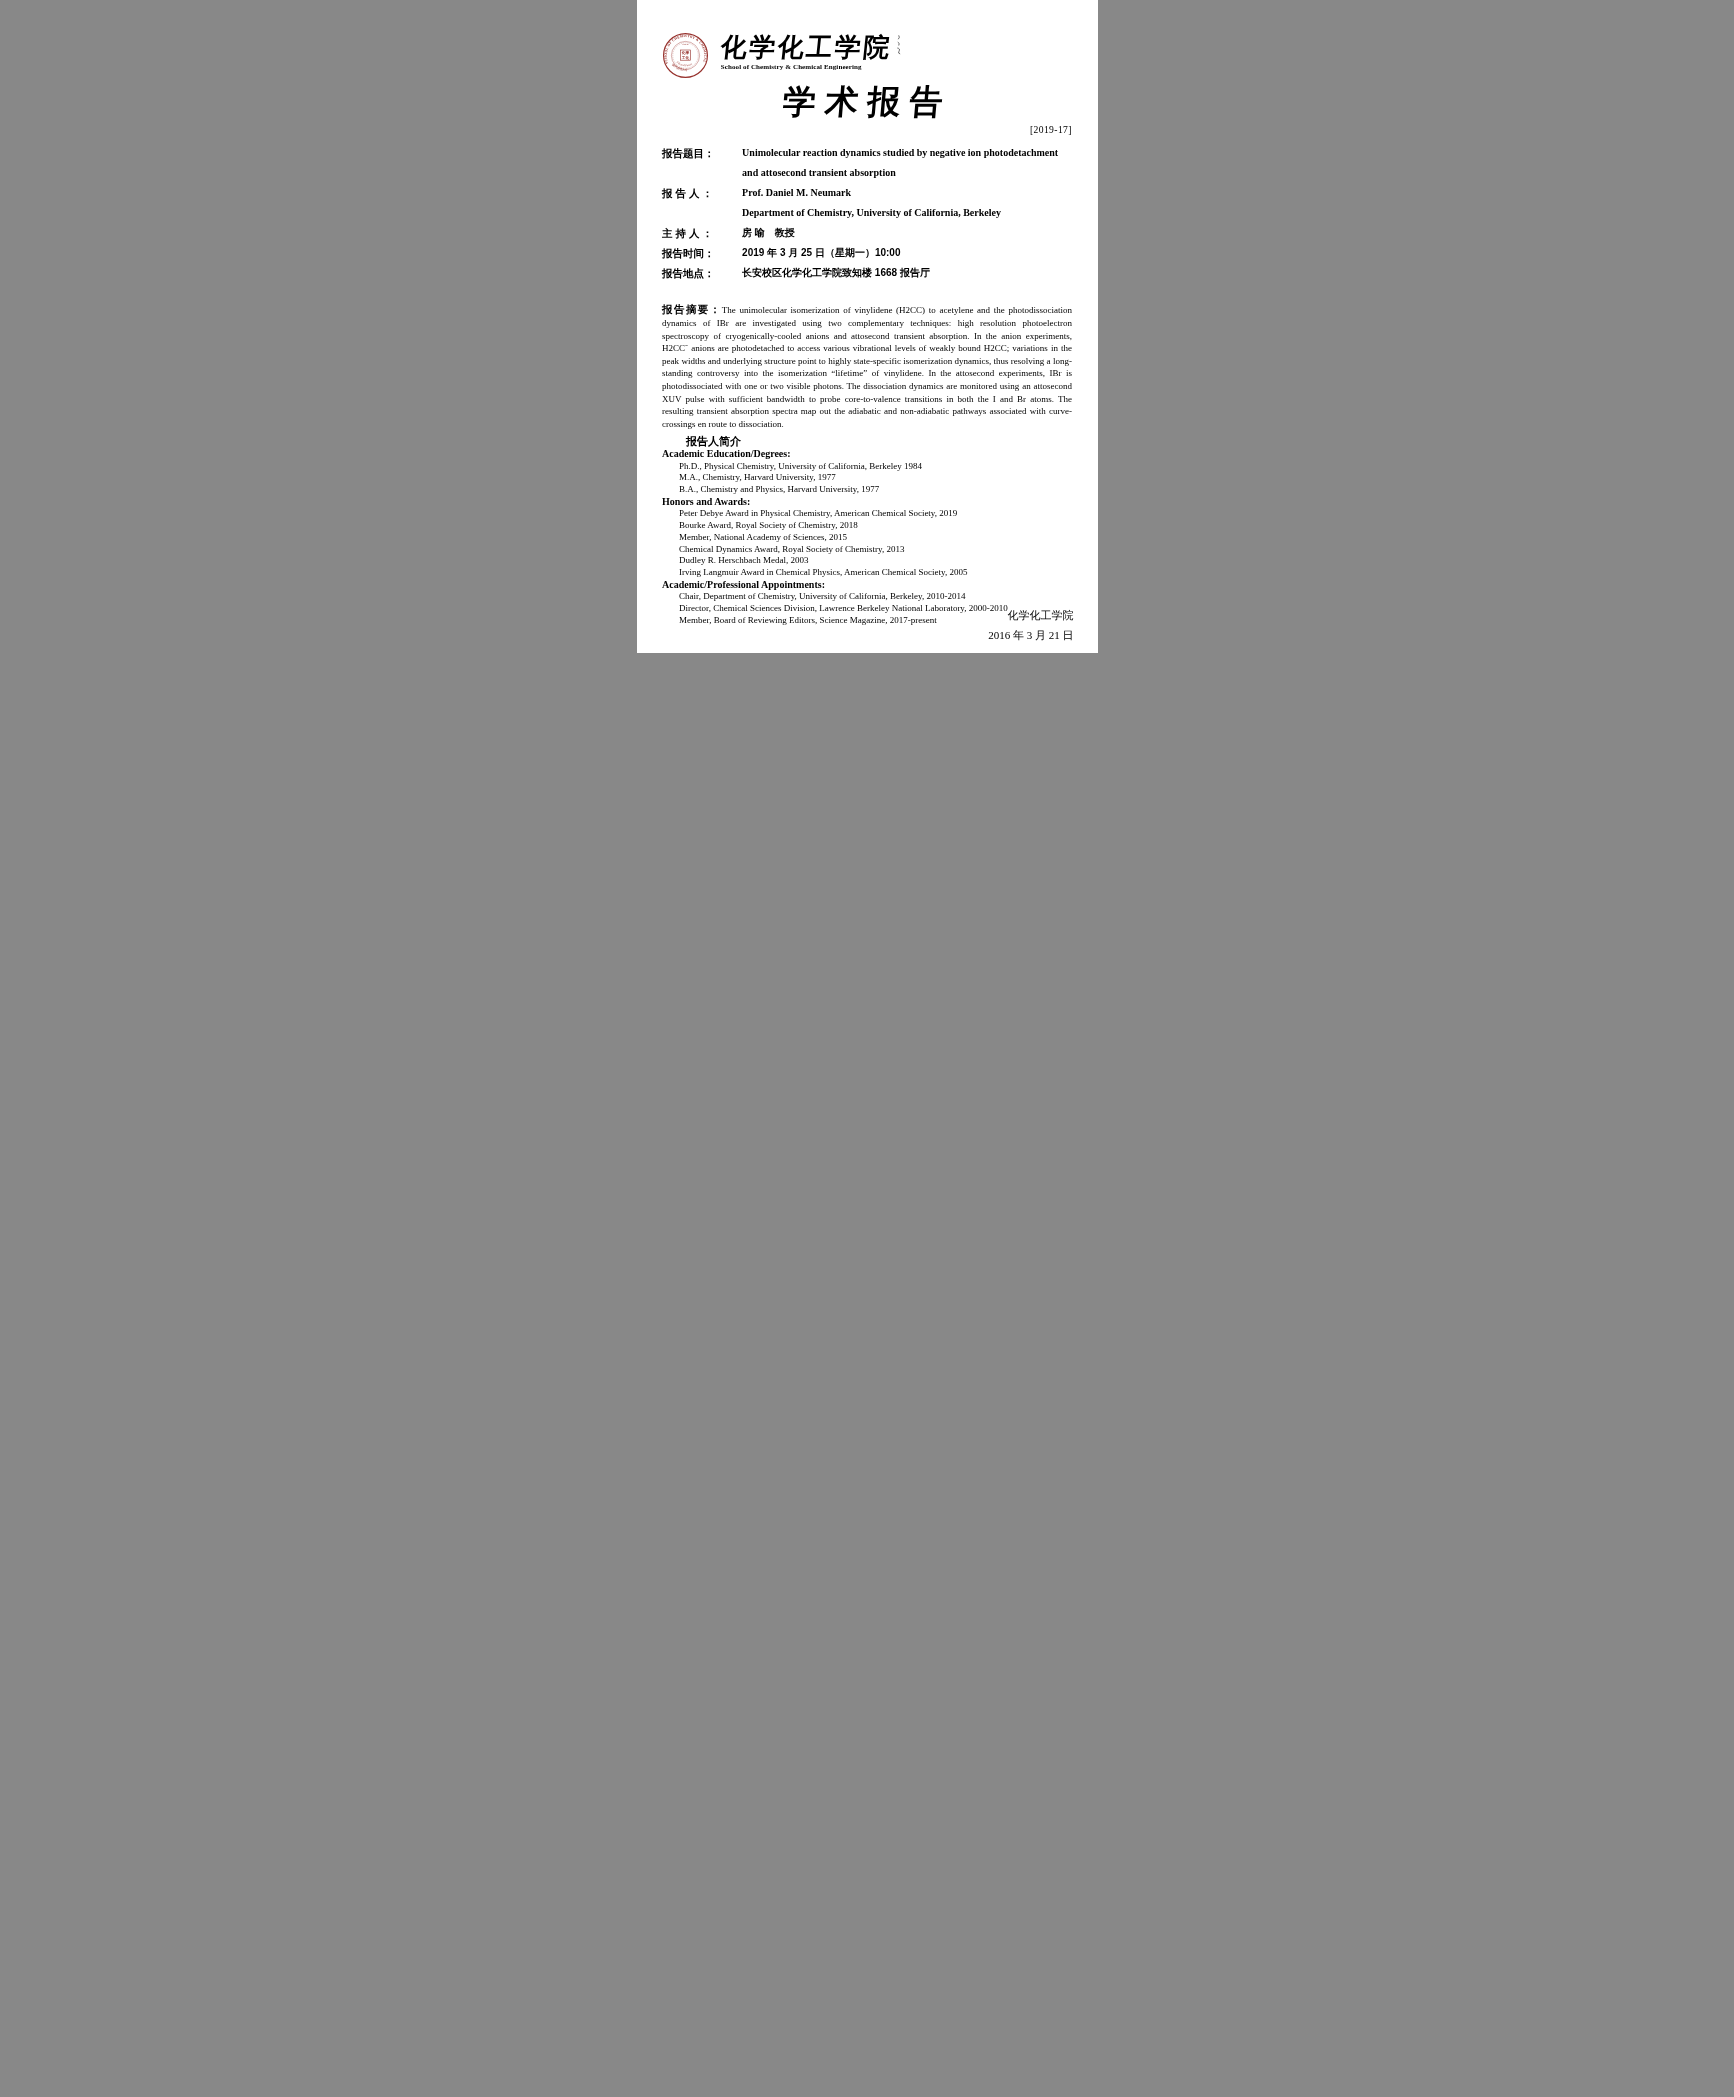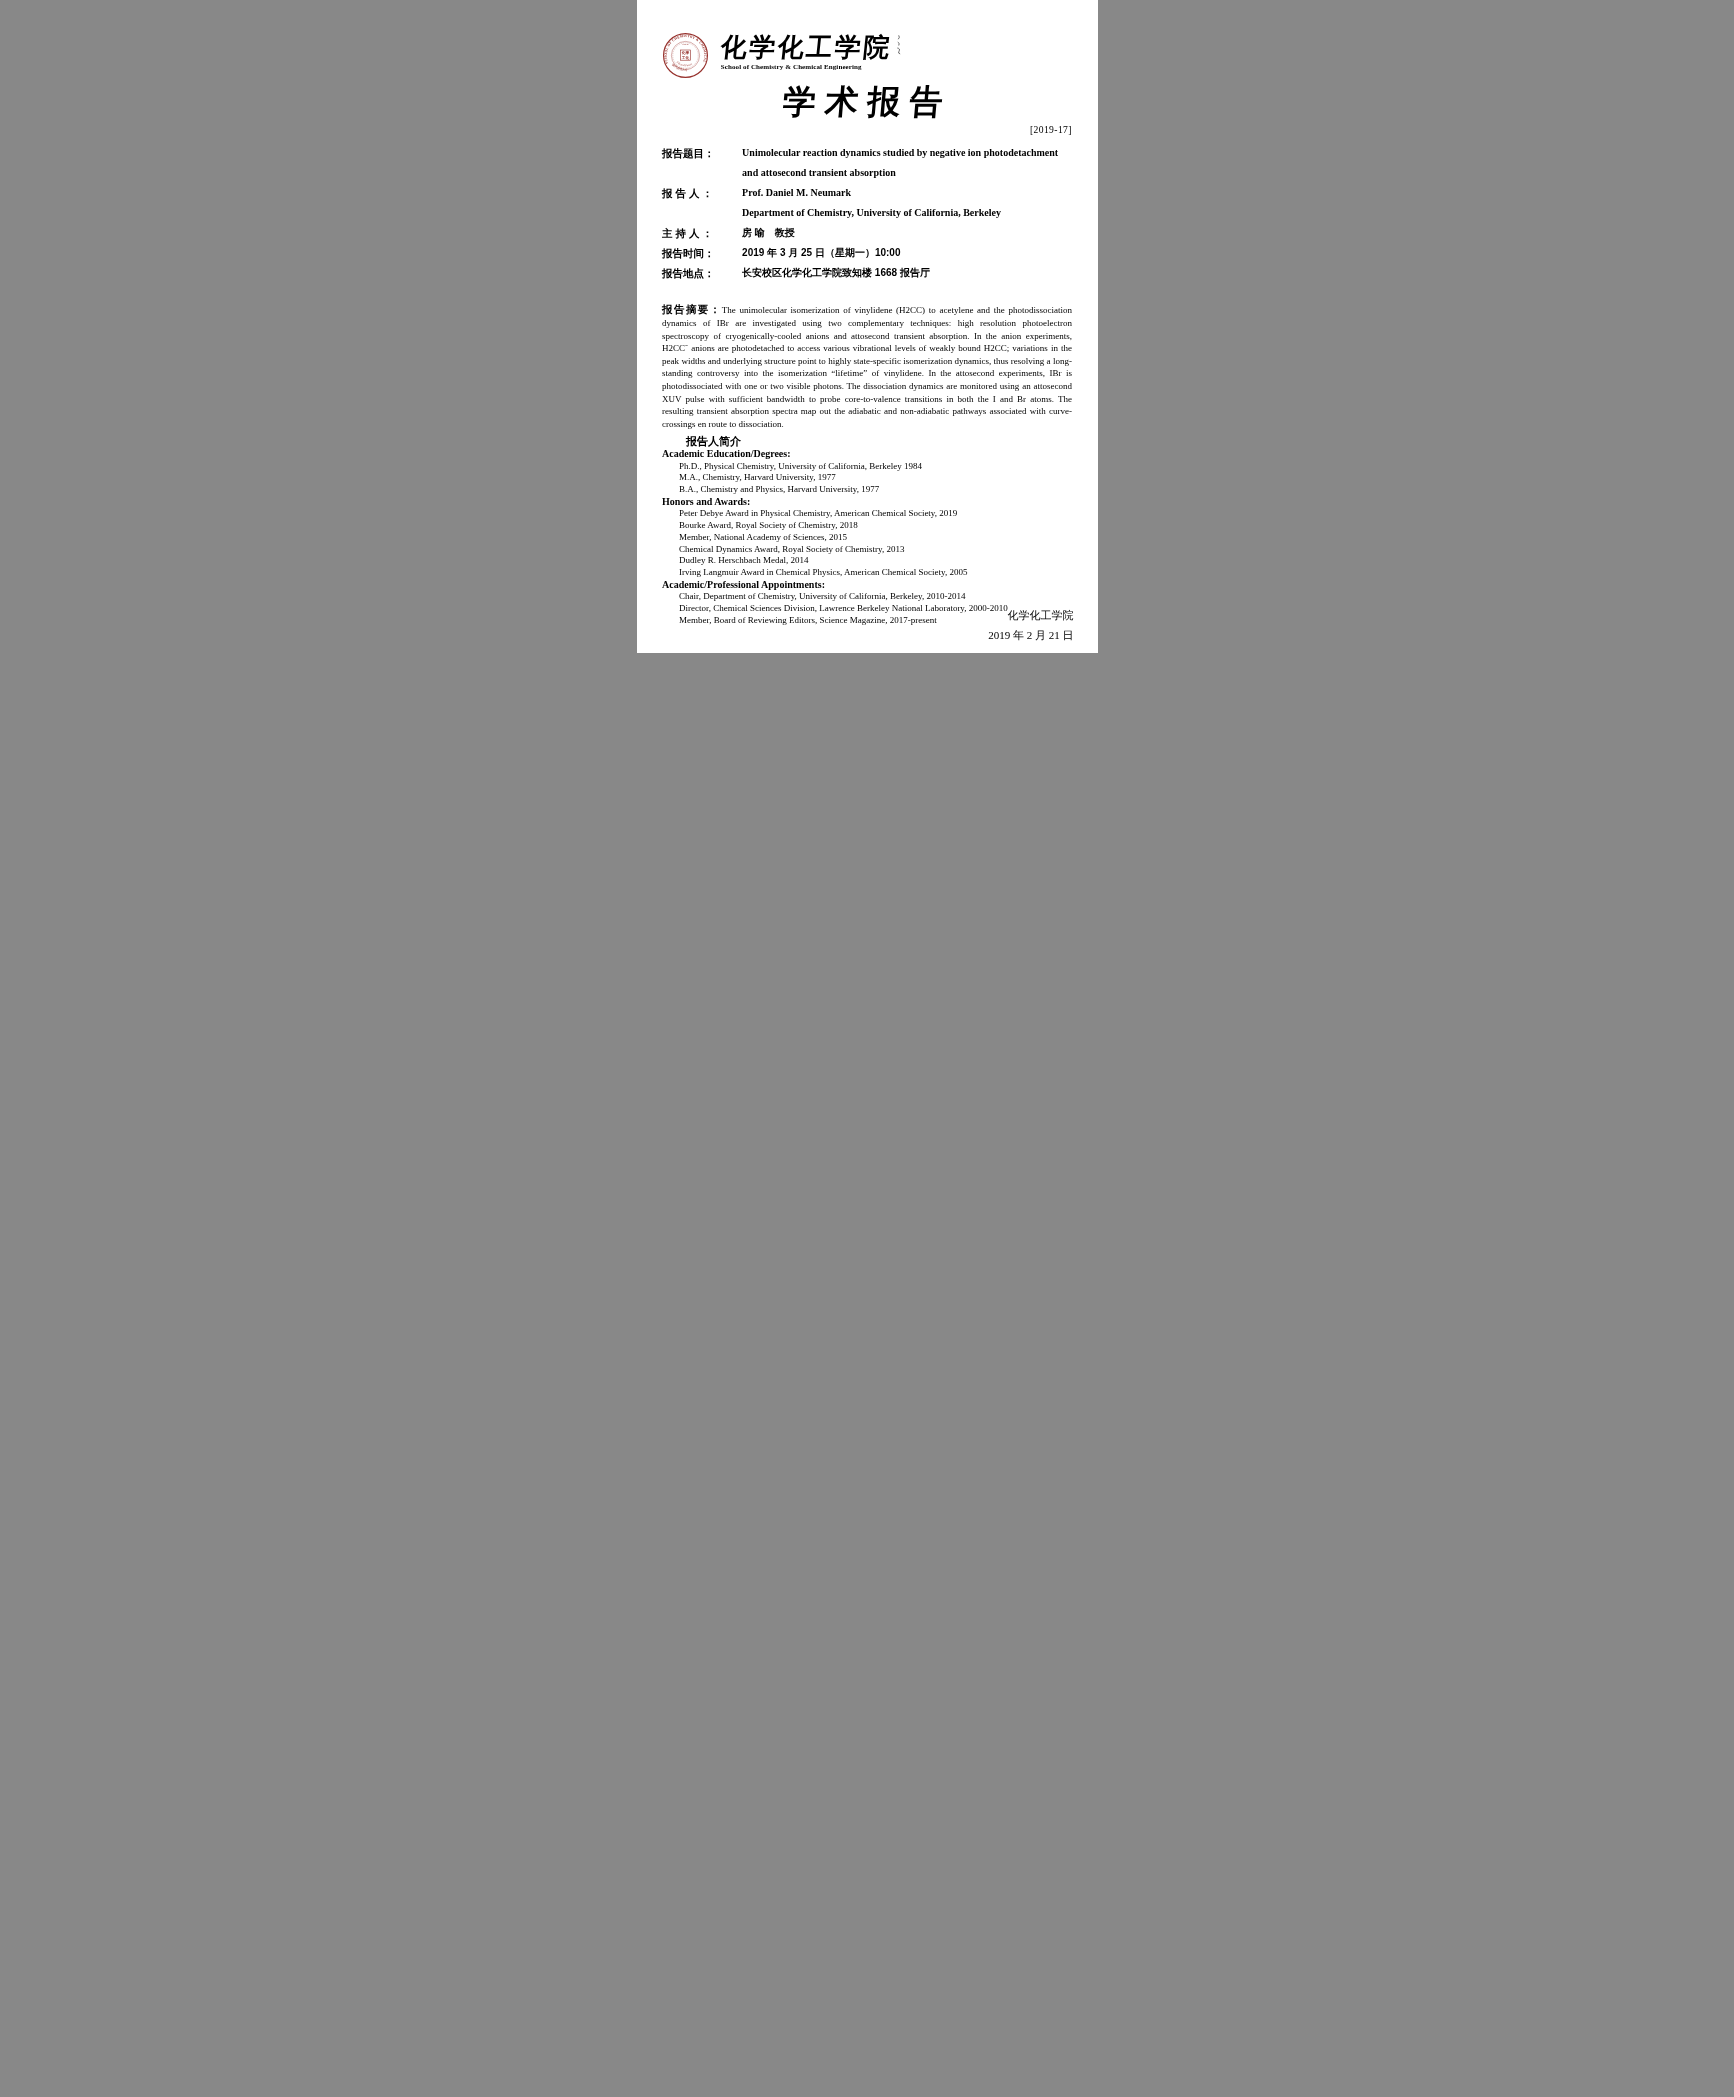--- a/index.html
+++ b/index.html
@@ -174,30 +174,30 @@
     <div class="bio-item">M.A., Chemistry, Harvard University, 1977</div>
     <div class="bio-item">B.A., Chemistry and Physics, Harvard University, 1977</div>
   </div>
 
   <div>
     <div class="bio-sec-header">Honors and Awards:</div>
     <div class="bio-item">Peter Debye Award in Physical Chemistry, American Chemical Society, 2019</div>
     <div class="bio-item">Bourke Award, Royal Society of Chemistry, 2018</div>
     <div class="bio-item">Member, National Academy of Sciences, 2015</div>
     <div class="bio-item">Chemical Dynamics Award, Royal Society of Chemistry, 2013</div>
-    <div class="bio-item">Dudley R. Herschbach Medal, 2014</div>
+    <div class="bio-item">Dudley R. Herschbach Medal, 2003</div>
     <div class="bio-item">Irving Langmuir Award in Chemical Physics, American Chemical Society, 2005</div>
   </div>
 
   <div>
     <div class="bio-sec-header">Academic/Professional Appointments:</div>
     <div class="bio-item">Chair, Department of Chemistry, University of California, Berkeley, 2010-2014</div>
     <div class="bio-item">Director, Chemical Sciences Division, Lawrence Berkeley National Laboratory, 2000-2010</div>
     <div class="bio-item">Member, Board of Reviewing Editors, Science Magazine, 2017-present</div>
   </div>
 
   <div class="footer">
     <div class="footer-org">化学化工学院</div>
-    <div class="footer-date">2019 年 2 月 21 日</div>
+    <div class="footer-date">2016 年 3 月 21 日</div>
   </div>
 
 </div>
 
 
 </body></html>

